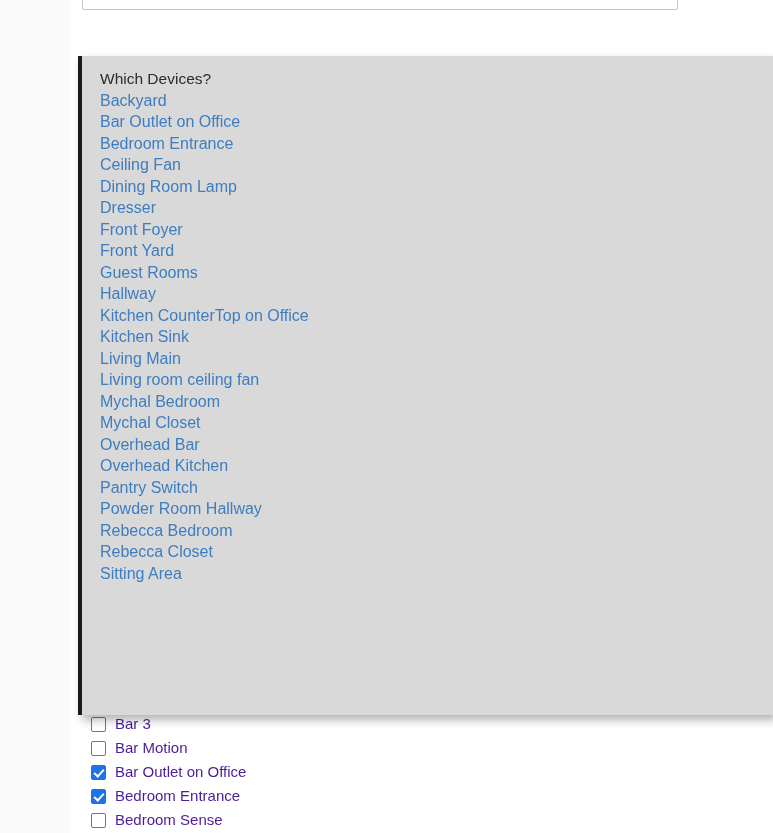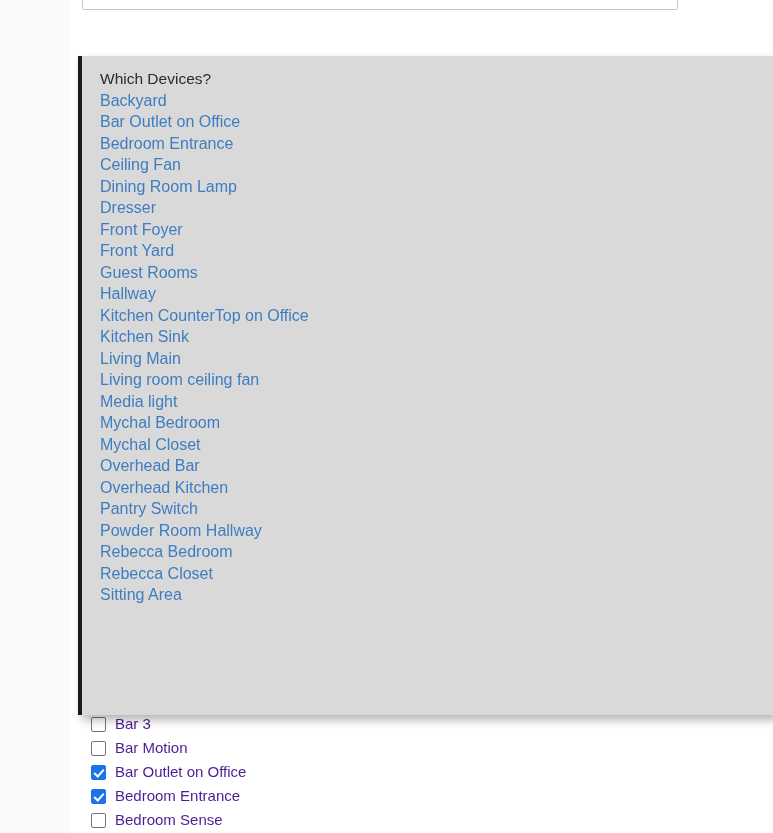--- a/index.html
+++ b/index.html
@@ -200,21 +200,20 @@
         <a class="device-link">Dining Room Lamp</a>
         <a class="device-link">Dresser</a>
         <a class="device-link">Front Foyer</a>
         <a class="device-link">Front Yard</a>
         <a class="device-link">Guest Rooms</a>
         <a class="device-link">Hallway</a>
         <a class="device-link">Kitchen CounterTop on Office</a>
         <a class="device-link">Kitchen Sink</a>
         <a class="device-link">Living Main</a>
         <a class="device-link">Living room ceiling fan</a>
-        <a class="device-link">Media light</a>
         <a class="device-link">Mychal Bedroom</a>
         <a class="device-link">Mychal Closet</a>
         <a class="device-link">Overhead Bar</a>
         <a class="device-link">Overhead Kitchen</a>
         <a class="device-link">Pantry Switch</a>
         <a class="device-link">Powder Room Hallway</a>
         <a class="device-link">Rebecca Bedroom</a>
         <a class="device-link">Rebecca Closet</a>
         <a class="device-link">Sitting Area</a>
       </div>

